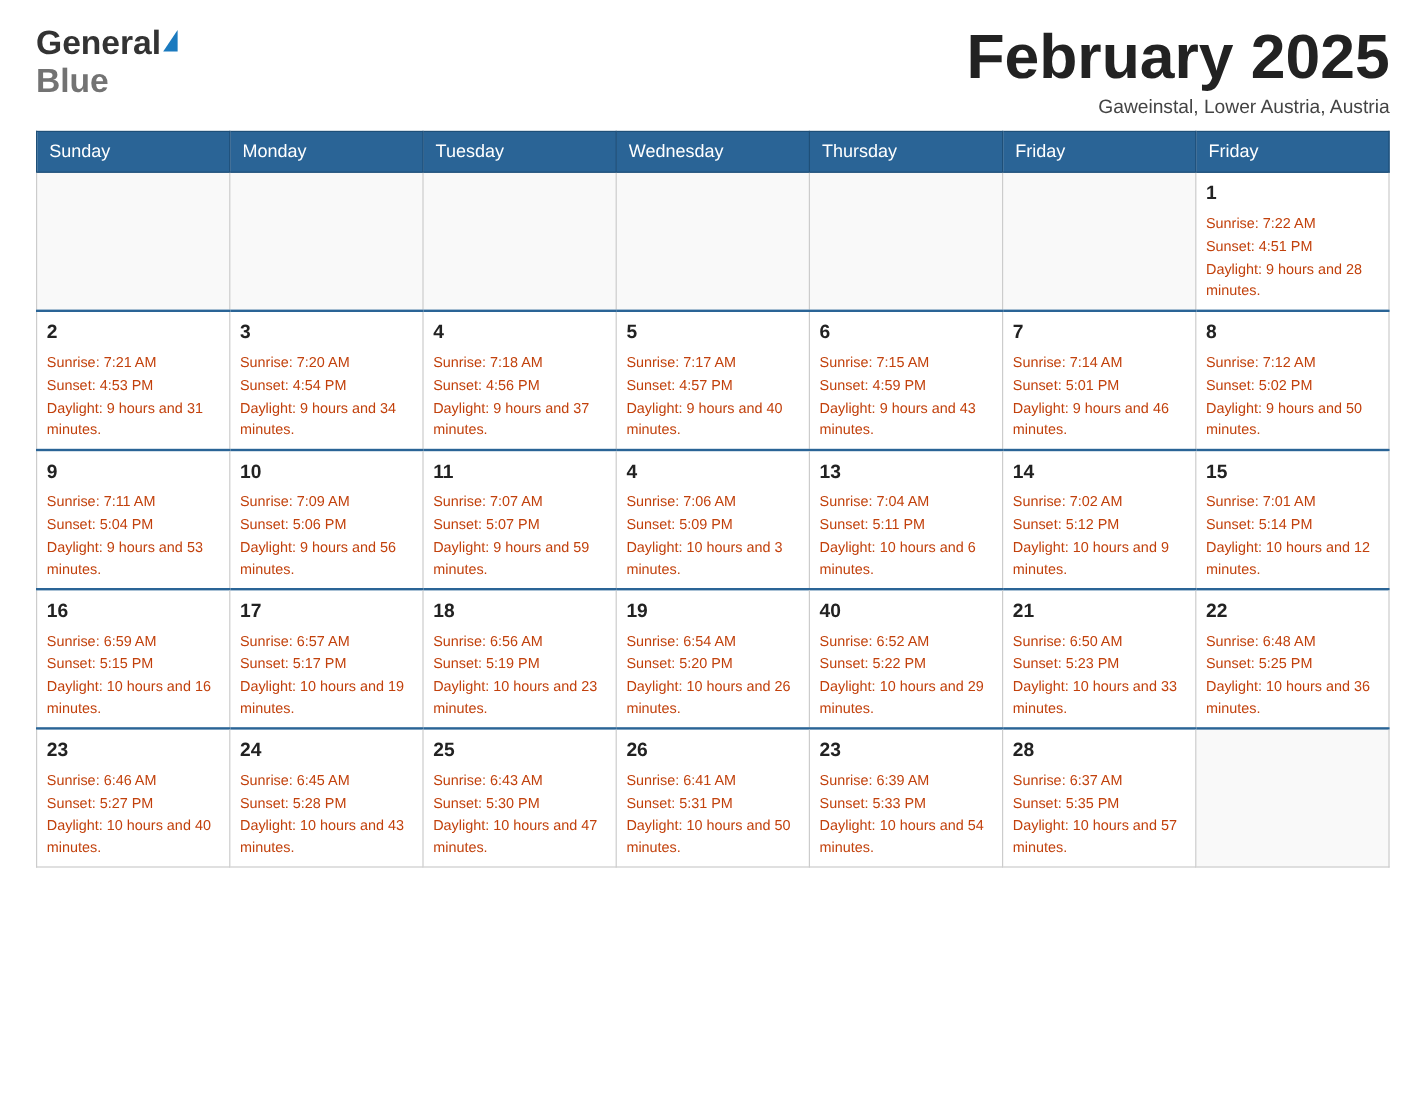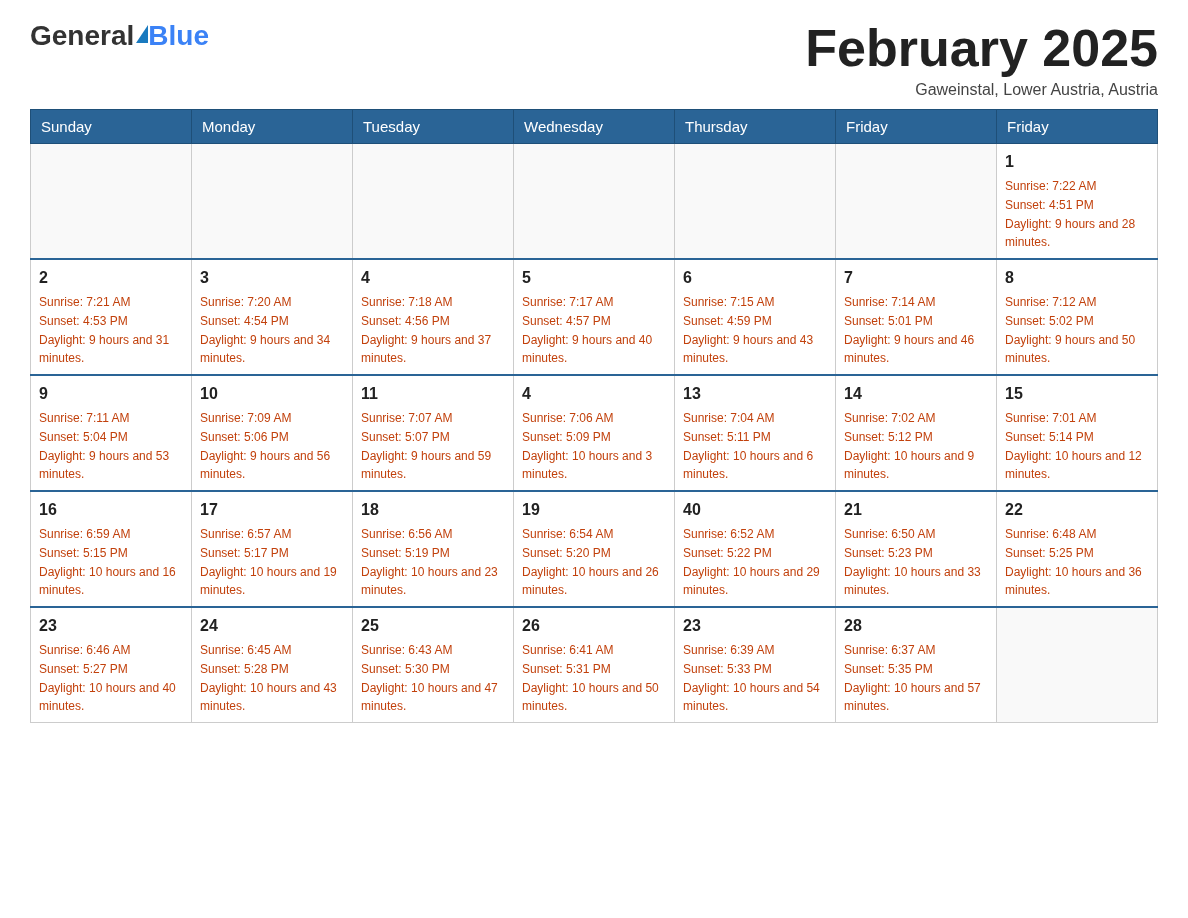--- a/index.html
+++ b/index.html
@@ -17,21 +17,21 @@
       margin-bottom: 10px;
     }
     .logo {
       display: flex;
       align-items: flex-end;
       font-size: 28px;
       font-weight: bold;
       color: #333;
     }
     .logo .general { color: #333; }
-    .logo .blue { color: #3b82f6; }
+    .logo .blue { color: #737373; }
     .logo-triangle {
       display: inline-block;
       width: 0;
       height: 0;
       border-left: 12px solid transparent;
       border-right: 0px solid transparent;
       border-bottom: 18px solid #1a7abf;
       margin-left: 2px;
       margin-bottom: 5px;
     }
@@ -93,21 +93,21 @@
     }
     .row-border-top td {
       border-top: 2px solid #2a6496;
     }
   </style>
 </head>
 <body>
 
 <div class="header">
   <div class="logo">
-    <div style="display:flex;flex-direction:row;align-items:flex-start;">
+    <div style="display:flex;flex-direction:column;align-items:flex-start;">
       <div style="display:flex;align-items:center;">
         <span class="general">General</span>
         <span class="logo-triangle"></span>
       </div>
       <span class="blue" style="font-size:28px;font-weight:bold;">Blue</span>
     </div>
   </div>
   <div class="title-block">
     <div class="month-title">February 2025</div>
     <div class="location">Gaweinstal, Lower Austria, Austria</div>

